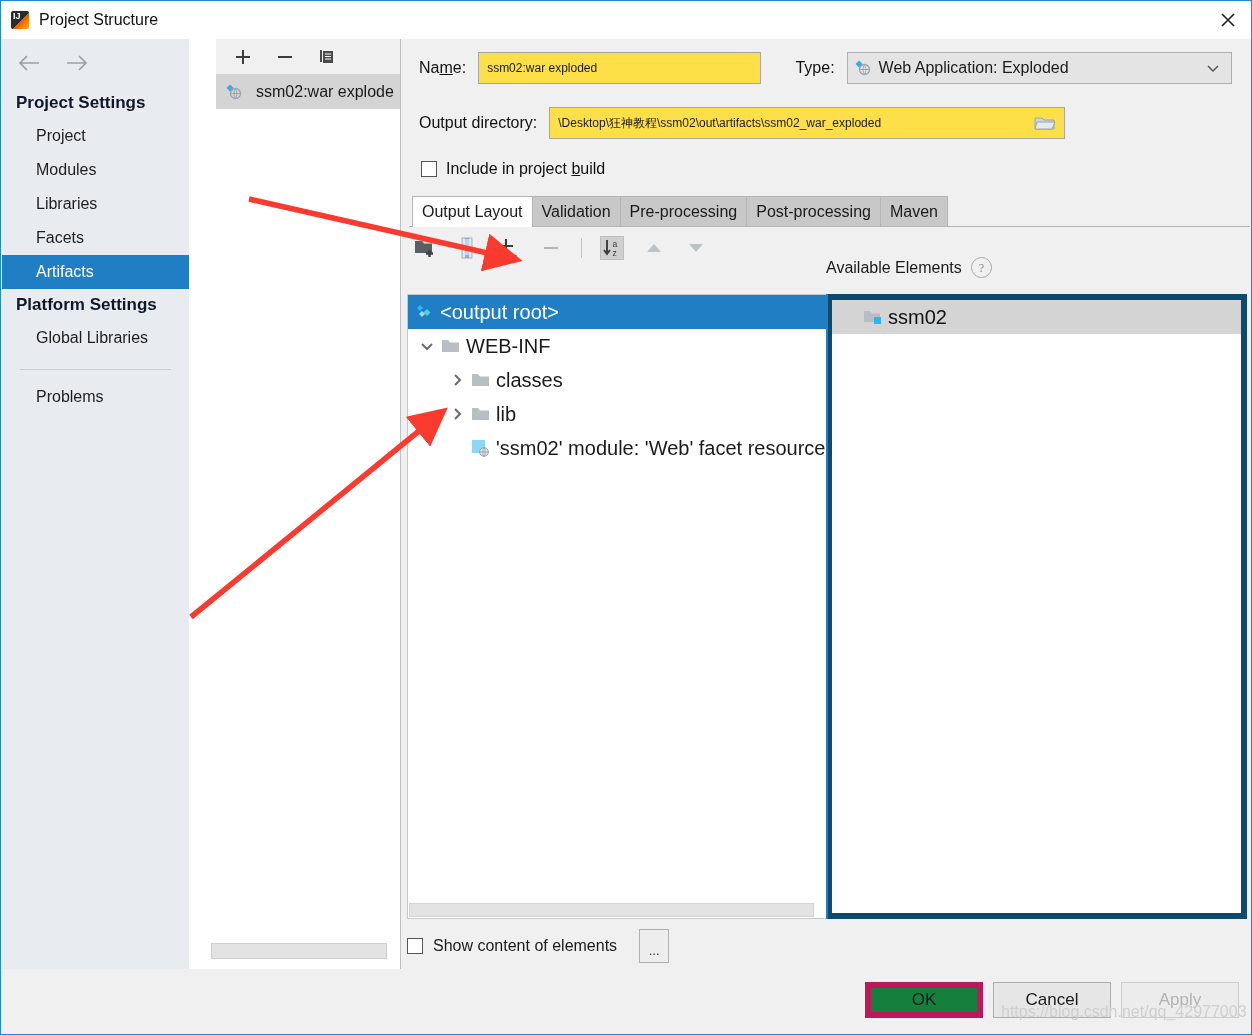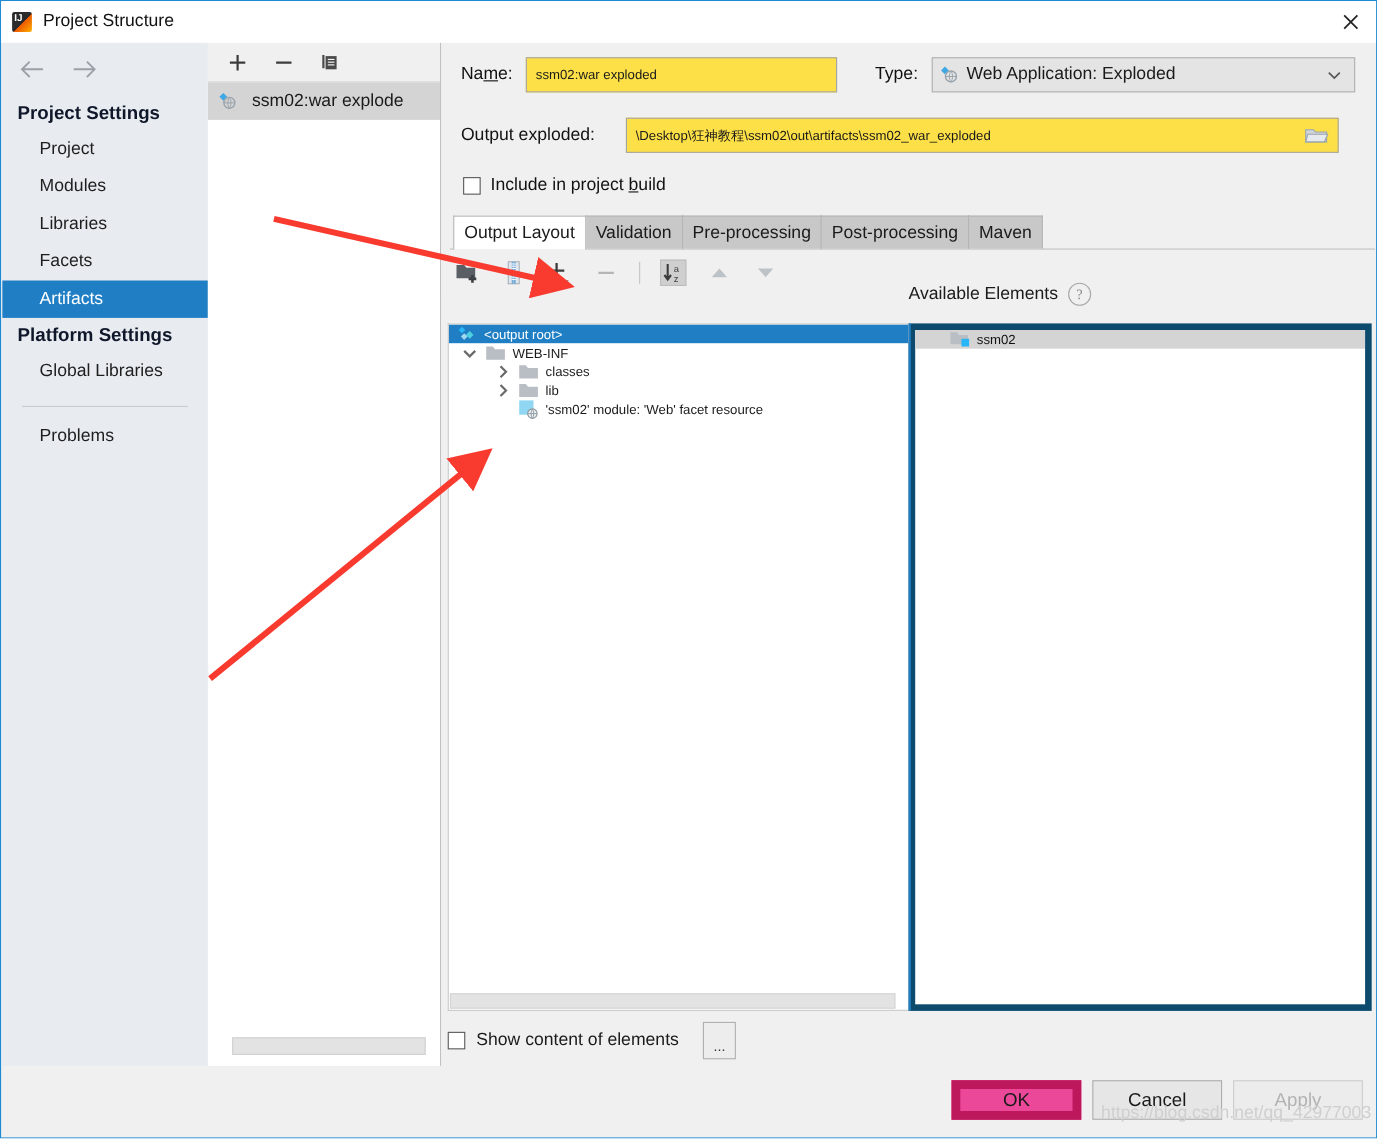--- a/index.html
+++ b/index.html
@@ -125,20 +125,21 @@
   
   .artifacts-panel {
     position: absolute;
     left: 188px; top: 38px;
     width: 212px;
     height: 932px;
     background: #ffffff;
     box-sizing: border-box;
     border-right: 1px solid #c0c0c0;
     overflow: hidden;
+    padding-left: 27px;
   }
   .artifacts-toolbar {
     height: 35px;
     background: #f0f0f0;
     display: flex;
     align-items: center;
     gap: 20px;
     padding-left: 16px;
     border-bottom: 1px solid #d4d4d4;
   }
@@ -303,24 +304,24 @@
     overflow: hidden;
     position: relative;
   }
   .pane-divider {
     position: absolute;
     left: 419px; top: 0;
     width: 2px; height: 100%;
     background: #1f7ec4;
   }
   .tree-row {
-    height: 17px;
-    display: flex;
-    align-items: center;
-    font-size: 12px;
+    height: 34px;
+    display: flex;
+    align-items: center;
+    font-size: 20px;
     white-space: nowrap;
   }
   .tree-row.selected { background: #1f7ec4; color: #ffffff; }
   .tree-row.sel-gray { background: #d4d4d4; color: #111111; }
   .twisty { width: 26px; display: flex; align-items: center; justify-content: center; flex: 0 0 auto; }
   .tnode-ico { width: 20px; display:flex; align-items:center; justify-content:center; flex:0 0 auto; margin-right: 6px; }
   .tlabel { overflow: hidden; }
 
   .hscroll-pane {
     position: absolute;
@@ -363,22 +364,22 @@
   .btn {
     min-width: 118px;
     height: 36px;
     border: 1px solid #adadad;
     background: #e6e6e6;
     font-size: 17px;
     display: flex; align-items: center; justify-content: center;
     box-sizing: border-box;
   }
   .btn.default {
-    border: 8px solid #be185d;
-    background: #ec4899;
+    border: 6px solid #be185d;
+    background: #15803d;
   }
   .btn.disabled { color: #b2b2b2; border-color: #cccccc; background: #ececec; }
 
   .watermark {
     position: absolute;
     left: 1000px; top: 1002px;
     font-size: 16px;
     color: #cfcfcf;
     white-space: nowrap;
     pointer-events: none;
@@ -501,22 +502,22 @@
         <span class="cval">Web Application: Exploded</span>
         <span style="display:flex;align-items:center;padding-right:4px;">
           <svg width="16" height="16" viewBox="0 0 16 16">
               <path d="M3 6 L8 11 L13 6" stroke="#555" stroke-width="1.5" fill="none"></path>
             </svg>
         </span>
       </div>
     </div>
 
     <div class="form-row row-outdir">
-      <div class="lbl-static">Output exploded:</div>
-      <div class="txtfield" style="width:648px; margin-left:28px; justify-content:space-between;">
+      <div class="lbl-static">Output directory:</div>
+      <div class="txtfield" style="width:516px; margin-left:12px; justify-content:space-between;">
         <span>\Desktop\狂神教程\ssm02\out\artifacts\ssm02_war_exploded</span>
         <span style="display:flex;align-items:center;margin-left:6px;">
           <svg width="22" height="18" viewBox="0 0 22 18">
             <path d="M1 4 H8 L10 6 H20 V15 H1 Z" fill="#cfd4d8" stroke="#9aa4ac" stroke-width="1"></path>
             <path d="M3 8 H21 L18 15 H1 Z" fill="#e6eaee" stroke="#9aa4ac" stroke-width="1"></path>
           </svg>
         </span>
       </div>
     </div>
 

